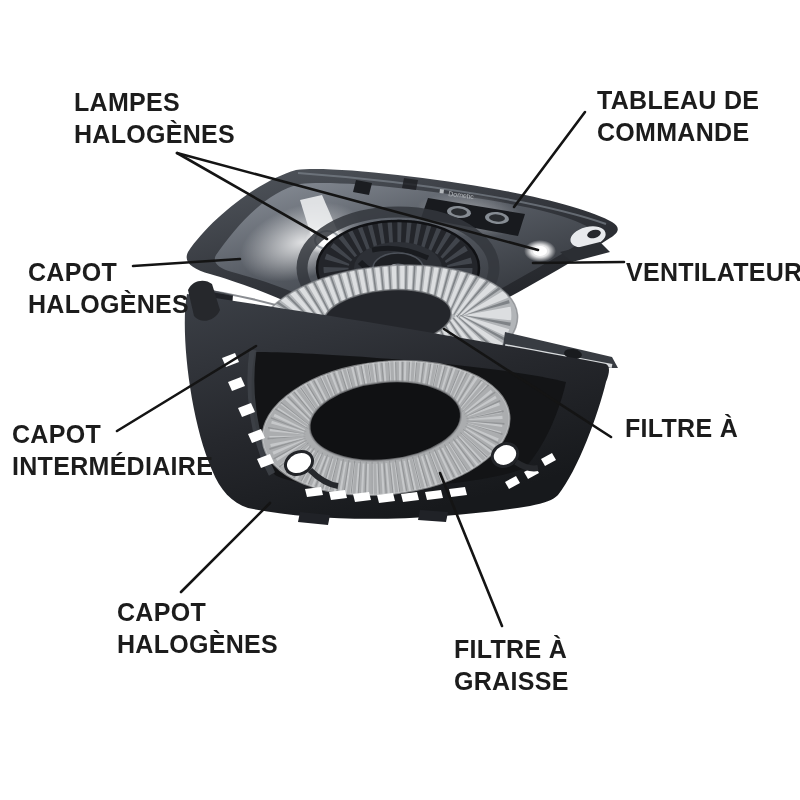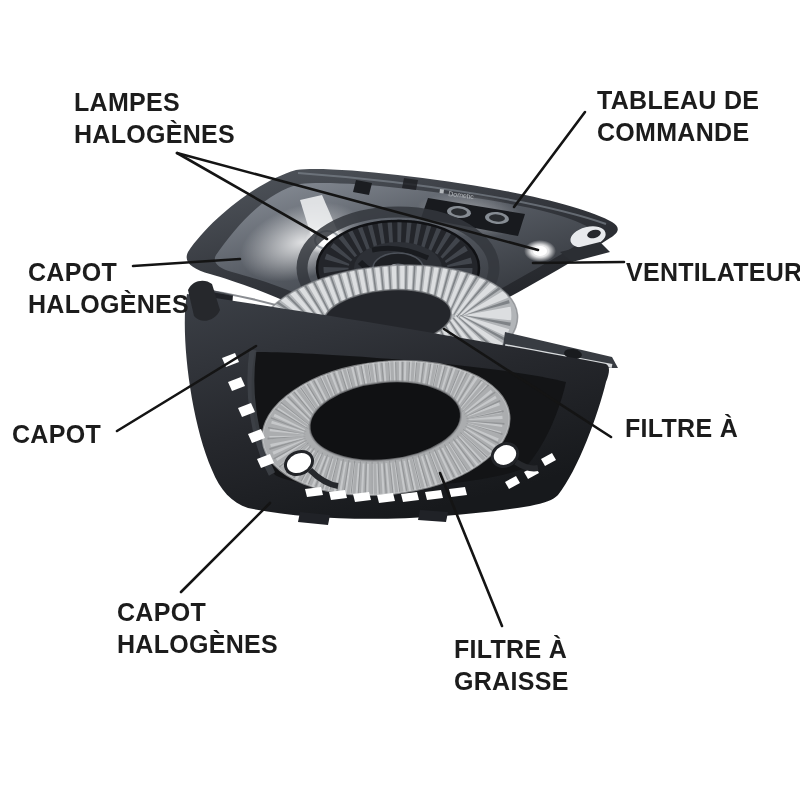--- a/index.html
+++ b/index.html
@@ -205,20 +205,21 @@
     <span class="ln">CAPOT</span>
     <span class="ln">HALOGÈNES</span>
   </div>
 
   <div class="lbl" style="left:626px;top:256px">
     <span class="ln">VENTILATEUR</span>
   </div>
 
   <div class="lbl" style="left:12px;top:418px">
     <span class="ln">CAPOT</span>
+    <span class="ln">INTERMÉDIAIRE</span>
   </div>
 
   <div class="lbl" style="left:625px;top:412px">
     <span class="ln">FILTRE À</span>
   </div>
 
   <div class="lbl" style="left:117px;top:596px">
     <span class="ln">CAPOT</span>
     <span class="ln">HALOGÈNES</span>
   </div>

